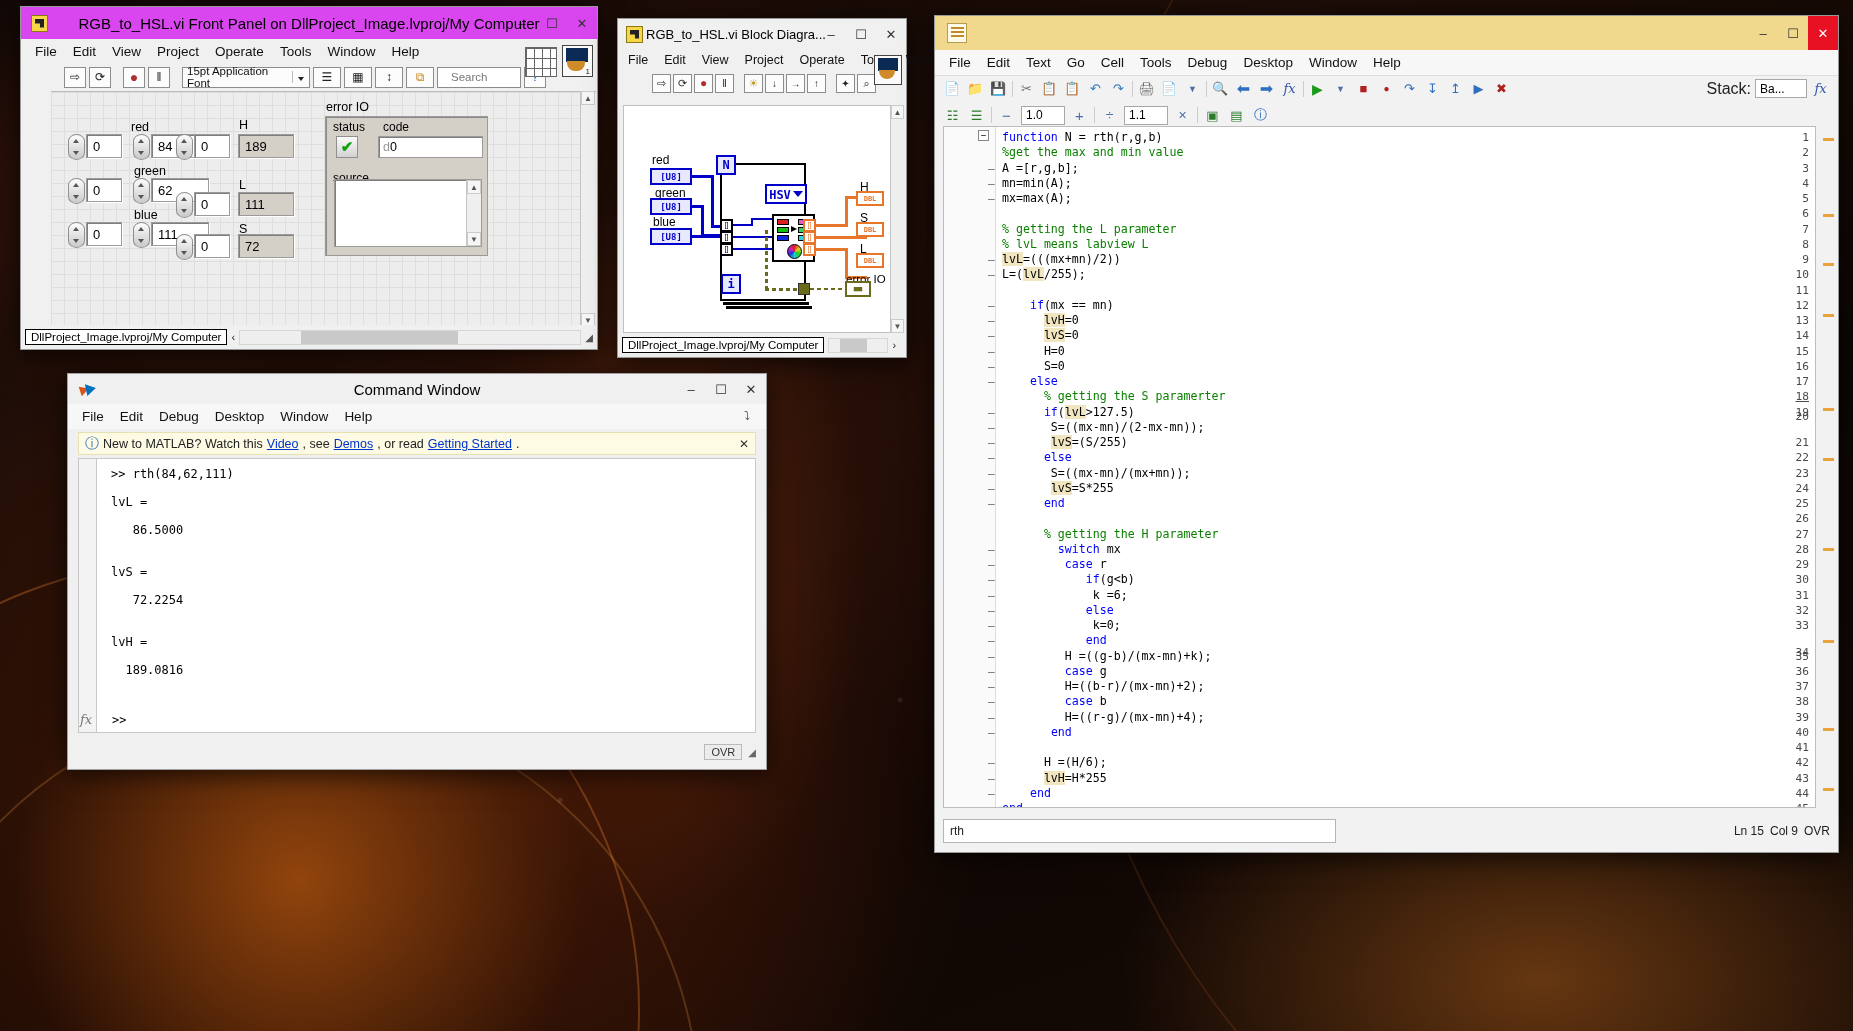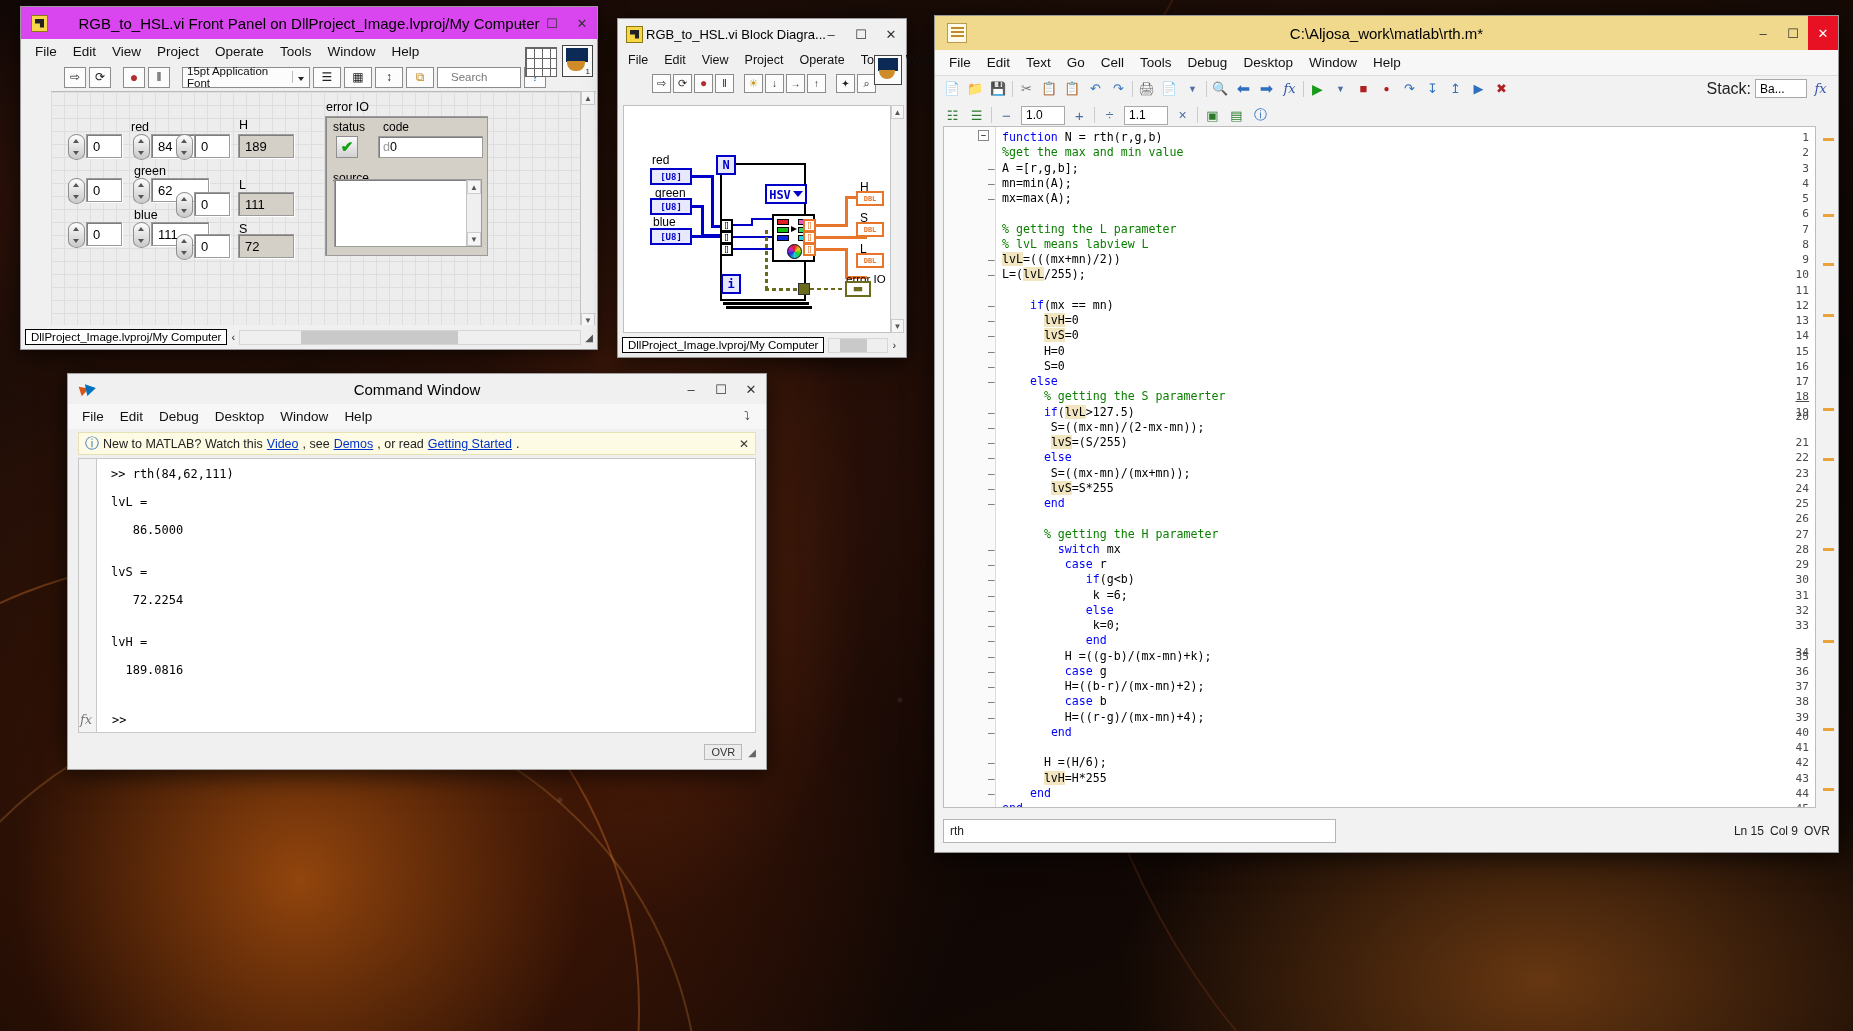--- a/index.html
+++ b/index.html
@@ -402,21 +402,20 @@
     <div class="hscroll" style="max-width:60px">
         <i></i>
       </div>
     <div style="font-size:11px;color:#222">›</div>
   </div>
 </div>
 
 <div class="win" id="ml-ed">
   <div class="titlebar">
     <div class="ed-icon"></div>
-    <div class="title-text">C:\Aljosa_work\matlab\rth.m*</div>
     <div class="win-btns">
       <div class="win-btn">–</div>
       <div class="win-btn">☐</div>
       <div class="win-btn close" style="background:#e81123;color:#fff">✕</div>
     </div>
   </div>
   <div class="menubar" style="background:#f7f7f7;font-size:13.5px">
     <span>File</span>
     <span>Edit</span>
     <span>Text</span>

